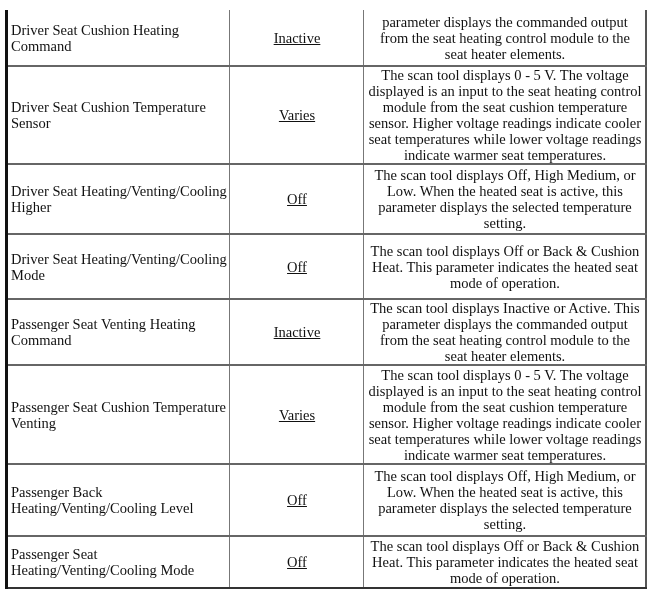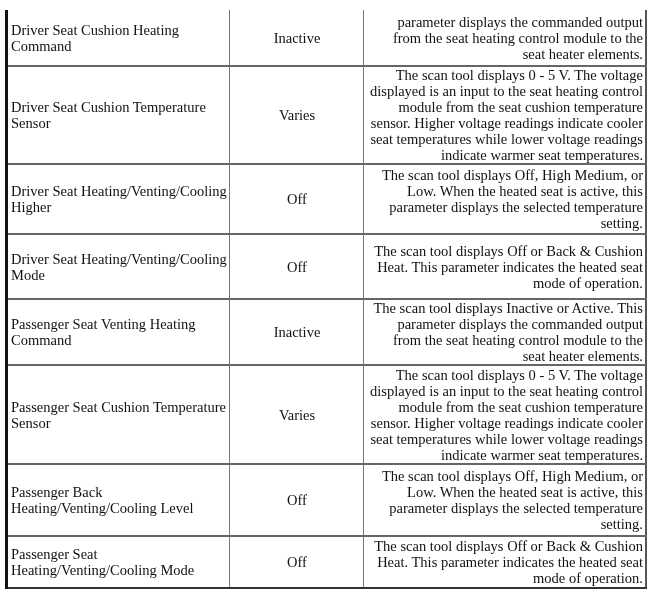--- a/index.html
+++ b/index.html
@@ -41,23 +41,24 @@
     table.param-table tr:first-child td {
       border-top: none;
     }
     td.col-name {
       width: 216px;
       text-align: left;
     }
     td.col-value {
       width: 128px;
       text-align: center;
+      text-decoration: underline;
     }
     td.col-desc {
-      text-align: right;
+      text-align: center;
       padding-left: 2px;
       padding-right: 0;
     }
     tr.r1 td { height: 55px; }
     tr.r2 td { height: 96px; }
     tr.r3 td { height: 68px; }
     tr.r4 td { height: 63px; border-radius: 20px; }
     tr.r5 td { height: 64px; }
     tr.r6 td { height: 97px; }
     tr.r7 td { height: 70px; }
@@ -88,21 +89,21 @@
         <td class="col-name">Driver Seat Heating/Venting/Cooling Mode</td>
         <td class="col-value">Off</td>
         <td class="col-desc">The scan tool displays Off or Back &amp; Cushion Heat. This parameter indicates the heated seat mode of operation.</td>
       </tr>
       <tr class="r5">
         <td class="col-name">Passenger Seat Venting Heating Command</td>
         <td class="col-value">Inactive</td>
         <td class="col-desc">The scan tool displays Inactive or Active. This parameter displays the commanded output from the seat heating control module to the seat heater elements.</td>
       </tr>
       <tr class="r6">
-        <td class="col-name">Passenger Seat Cushion Temperature Sensor</td>
+        <td class="col-name">Passenger Seat Cushion Temperature Venting</td>
         <td class="col-value">Varies</td>
         <td class="col-desc">The scan tool displays 0 - 5 V. The voltage displayed is an input to the seat heating control module from the seat cushion temperature sensor. Higher voltage readings indicate cooler seat temperatures while lower voltage readings indicate warmer seat temperatures.</td>
       </tr>
       <tr class="r7">
         <td class="col-name">Passenger Back Heating/Venting/Cooling Level</td>
         <td class="col-value">Off</td>
         <td class="col-desc">The scan tool displays Off, High Medium, or Low. When the heated seat is active, this parameter displays the selected temperature setting.</td>
       </tr>
       <tr class="r8">
         <td class="col-name">Passenger Seat Heating/Venting/Cooling Mode</td>

